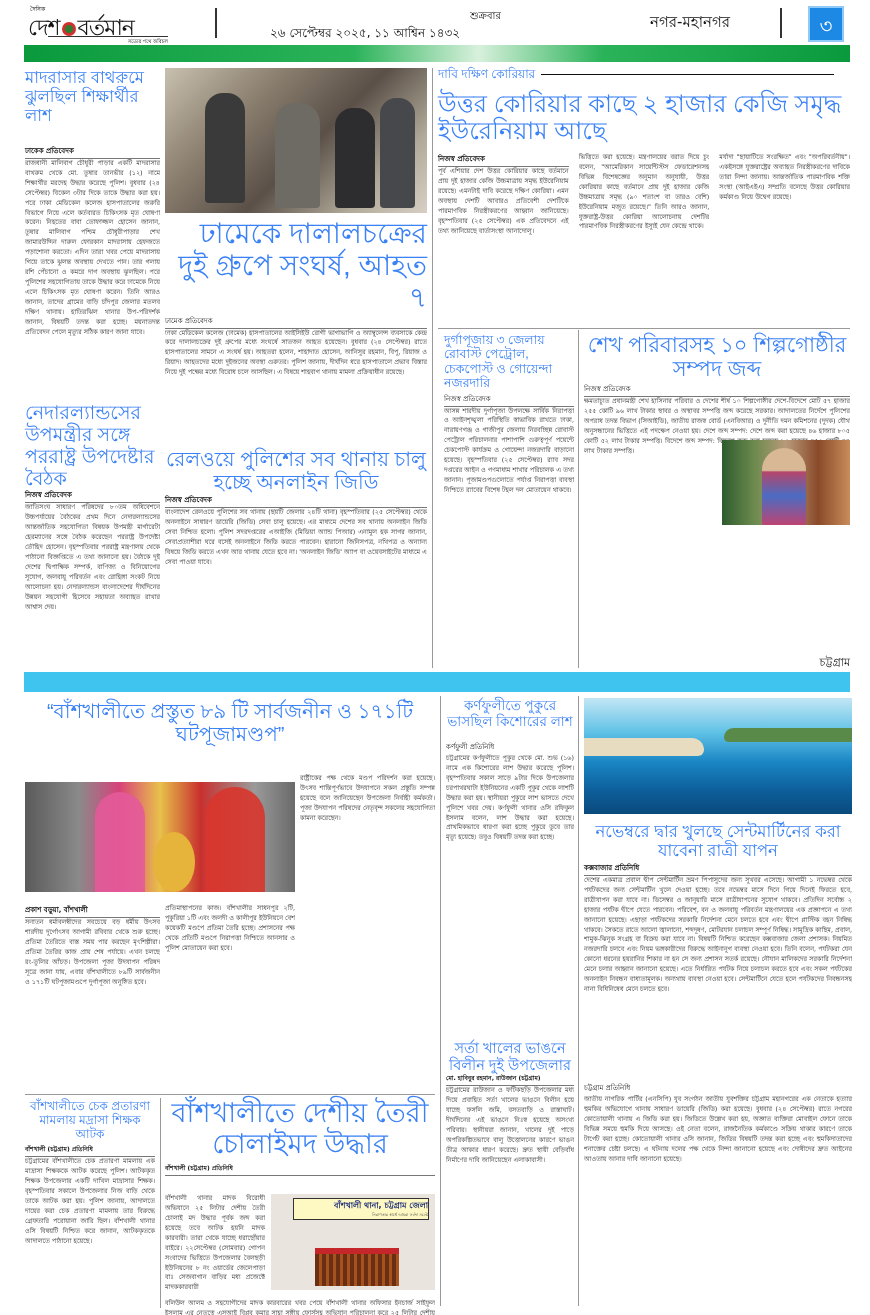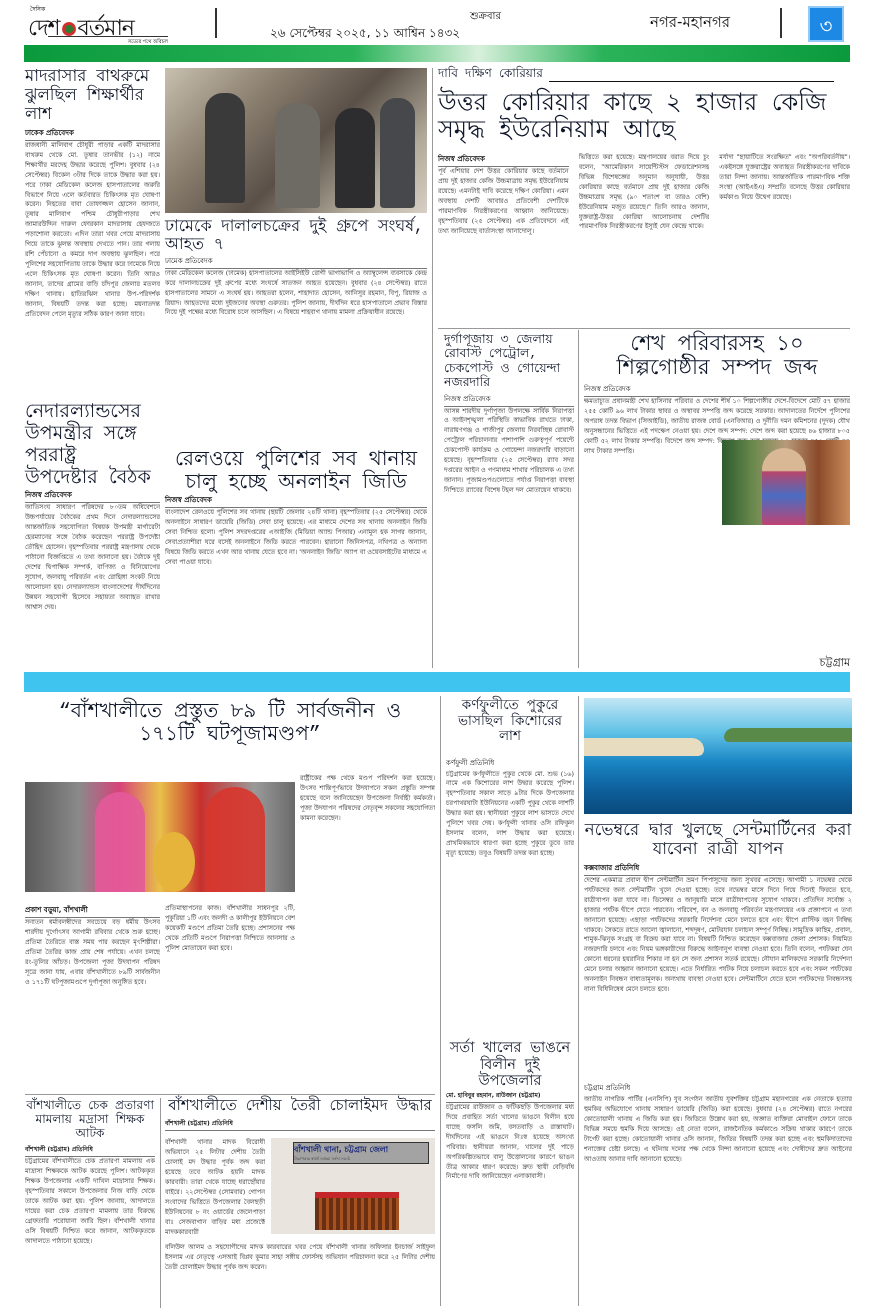--- a/index.html
+++ b/index.html
@@ -10,21 +10,21 @@
 .logo-main{font-size:22px;font-weight:normal;position:absolute;left:0;top:6px;letter-spacing:-1px;font-family:"DejaVu Serif",serif}
 .logo-dot{display:inline-block;width:14px;height:14px;border-radius:50%;background:#d32f2f;vertical-align:middle;margin:0 2px;position:relative}
 .logo-dot::after{content:"";position:absolute;left:3px;top:3px;width:8px;height:8px;border-radius:50%;background:#2e7d32}
 .logo-tag{font-size:5px;position:absolute;left:20px;top:32px;border-top:1px solid #333;width:120px;text-align:right;padding-top:1px}
 .vbar{width:2px;height:30px;border-left:1px solid #333;border-right:1px solid #333}
 .date-full{font-size:12px;top:24px;left:270px}
 .section-name{font-size:15px;top:10px;left:650px}
 .page-num{left:808px;top:6px;width:36px;height:36px;background:#1e88e5;color:#fff;font-size:20px;text-align:center;line-height:36px;border:2px solid #90caf9}
 .greenbar{left:24px;top:45px;width:826px;height:17px;background:linear-gradient(90deg,#0a9a3c 0%,#2bb35a 40%,#d8f0dc 55%,#2bb35a 70%,#0a9a3c 100%)}
 .bluebar{left:24px;top:672px;width:826px;height:20px;background:#3ec4ef}
-.hl{font-family:Liberation Mono, monospace;line-height:1.15;color:#0f172a}
+.hl{font-family:Liberation Sans, sans-serif;line-height:1.15;color:#3b82f6}
 .by{font-size:7px;font-weight:bold;border-bottom:1px solid #777;padding-bottom:1px}
 .body{font-size:6.4px;line-height:1.55;color:#333;text-align:justify}
 .col{position:absolute}
 .photo{position:absolute;overflow:hidden}
 .vrule{position:absolute;width:1px;background:#999}
 .hrule{position:absolute;height:1px;background:#999}
 </style>
 </head>
 <body>
 
@@ -38,53 +38,53 @@
 <div class="abs vbar" style="left:215px;top:8px"></div>
 <div class="abs" style="left:470px;top:8px;font-size:10px">শুক্রবার</div>
 <div class="abs date-full">২৬ সেপ্টেম্বর ২০২৫, ১১ আশ্বিন ১৪৩২</div>
 <div class="abs section-name">নগর-মহানগর</div>
 <div class="abs vbar" style="left:780px;top:8px"></div>
 <div class="abs page-num">৩</div>
 <div class="abs greenbar"></div>
 
 <div class="col" style="left:25px;top:68px;width:135px">
   <div class="hl" style="font-size:16.5px">মাদরাসার বাথরুমে ঝুলছিল শিক্ষার্থীর লাশ</div>
-  <div class="by" style="margin-top:2px">ঢাকেক প্রতিবেদক</div>
+  <div class="by" style="margin-top:20px">ঢাকেক প্রতিবেদক</div>
   <div class="body" style="height:262px;overflow:hidden">রাজধানী মালিবাগ চৌধুরী পাড়ার একটি মাদরাসার বাথরুম থেকে মো. তুষার তানভীর (১২) নামে শিক্ষার্থীর মরদেহ উদ্ধার করেছে পুলিশ। বুধবার (২৪ সেপ্টেম্বর) বিকেল ৩টার দিকে তাকে উদ্ধার করা হয়। পরে ঢাকা মেডিকেল কলেজ হাসপাতালের জরুরি বিভাগে নিয়ে এলে কর্তব্যরত চিকিৎসক মৃত ঘোষণা করেন। নিহতের বাবা তোফাজ্জল হোসেন জানান, তুষার মালিবাগ পশ্চিম চৌধুরীপাড়ার শেখ জামারউদ্দিন দারুল ফোরকান মাদরাসায় হেফজতে পড়াশোনা করতো। এদিন তারা খবর পেয়ে মাদরাসায় গিয়ে তাকে ঝুলন্ত অবস্থায় দেখতে পান। তার গলায় রশি পেঁচানো ও কমরে দাগ অবস্থায় ঝুলছিল। পরে পুলিশের সহযোগিতায় তাকে উদ্ধার করে ঢামেকে নিয়ে এলে চিকিৎসক মৃত ঘোষণা করেন। তিনি আরও জানান, তাদের গ্রামের বাড়ি চাঁদপুর জেলার মতলব দক্ষিণ থানায়। হাতিরঝিল থানার উপ-পরিদর্শক জানান, বিষয়টি তদন্ত করা হচ্ছে। ময়নাতদন্ত প্রতিবেদন পেলে মৃত্যুর সঠিক কারণ জানা যাবে।</div>
 </div>
 
 <div class="photo" style="left:165px;top:68px;width:262px;height:145px;background:linear-gradient(135deg,#c8c0b0 0%,#8a7e6e 30%,#5a5048 55%,#b0a898 80%,#d8d0c4 100%)">
   <div style="position:absolute;left:40px;top:25px;width:40px;height:110px;background:#3b3a3a;border-radius:18px 18px 4px 4px"></div>
   <div style="position:absolute;left:110px;top:35px;width:45px;height:105px;background:#6e6a64;border-radius:20px 20px 4px 4px"></div>
   <div style="position:absolute;left:170px;top:40px;width:40px;height:100px;background:#2d2c2e;border-radius:18px 18px 4px 4px"></div>
   <div style="position:absolute;left:215px;top:30px;width:35px;height:110px;background:#47484b;border-radius:16px 16px 4px 4px"></div>
 </div>
 
 <div class="col" style="left:165px;top:218px;width:262px">
-  <div class="hl" style="font-size:16px;text-align:left">ঢামেকে দালালচক্রের দুই গ্রুপে সংঘর্ষ, আহত ৭</div>
+  <div class="hl" style="font-size:28px;text-align:right">ঢামেকে দালালচক্রের দুই গ্রুপে সংঘর্ষ, আহত ৭</div>
   <div class="by" style="font-weight:normal">ঢামেক প্রতিবেদক</div>
   <div class="body" style="height:148px;overflow:hidden">ঢাকা মেডিকেল কলেজ (ঢামেক) হাসপাতালের আইসিইউ রোগী ভাগাভাগি ও অ্যাম্বুলেন্স ব্যবসাকে কেন্দ্র করে দালালচক্রের দুই গ্রুপের মধ্যে সংঘর্ষে সাতজন আহত হয়েছেন। বুধবার (২৪ সেপ্টেম্বর) রাতে হাসপাতালের সামনে এ সংঘর্ষ হয়। আহতরা হলেন, শাহাদাত হোসেন, আনিসুর রহমান, বিপু, রিয়াজ ও রিয়াদ। আহতদের মধ্যে দুইজনের অবস্থা গুরুতর। পুলিশ জানায়, দীর্ঘদিন ধরে হাসপাতালে প্রভাব বিস্তার নিয়ে দুই পক্ষের মধ্যে বিরোধ চলে আসছিল। এ বিষয়ে শাহবাগ থানায় মামলা প্রক্রিয়াধীন রয়েছে।</div>
 </div>
 
 <div class="col" style="left:25px;top:402px;width:135px">
   <div class="hl" style="font-size:19px">নেদারল্যান্ডসের উপমন্ত্রীর সঙ্গে পররাষ্ট্র উপদেষ্টার বৈঠক</div>
   <div class="by">নিজস্ব প্রতিবেদক</div>
   <div class="body" style="height:170px;overflow:hidden">জাতিসংঘ সাধারণ পরিষদের ৮০তম অধিবেশনে উচ্চপর্যায়ের বৈঠকের প্রথম দিনে নেদারল্যান্ডসের আন্তর্জাতিক সহযোগিতা বিষয়ক উপমন্ত্রী মার্গারেটা হেরম্যানের সঙ্গে বৈঠক করেছেন পররাষ্ট্র উপদেষ্টা তৌহিদ হোসেন। বৃহস্পতিবার পররাষ্ট্র মন্ত্রণালয় থেকে পাঠানো বিজ্ঞপ্তিতে এ তথ্য জানানো হয়। বৈঠকে দুই দেশের দ্বিপাক্ষিক সম্পর্ক, বাণিজ্য ও বিনিয়োগের সুযোগ, জলবায়ু পরিবর্তন এবং রোহিঙ্গা সংকট নিয়ে আলোচনা হয়। নেদারল্যান্ডস বাংলাদেশের দীর্ঘদিনের উন্নয়ন সহযোগী হিসেবে সহায়তা অব্যাহত রাখার আশ্বাস দেয়।</div>
 </div>
 
 <div class="col" style="left:165px;top:448px;width:262px">
   <div class="hl" style="font-size:20px;text-align:center">রেলওয়ে পুলিশের সব থানায় চালু হচ্ছে অনলাইন জিডি</div>
   <div class="by">নিজস্ব প্রতিবেদক</div>
   <div class="body" style="height:98px;overflow:hidden">বাংলাদেশ রেলওয়ে পুলিশের সব থানায় (ছয়টি জেলার ২৪টি থানা) বৃহস্পতিবার (২৫ সেপ্টেম্বর) থেকে অনলাইনে সাধারণ ডায়েরি (জিডি) সেবা চালু হয়েছে। এর মাধ্যমে দেশের সব থানায় অনলাইন জিডি সেবা নিশ্চিত হলো। পুলিশ সদরদপ্তরের এআইজি (মিডিয়া অ্যান্ড পিআর) এনামুল হক সাগর জানান, সেবাপ্রত্যাশীরা ঘরে বসেই অনলাইনে জিডি করতে পারবেন। হারানো জিনিসপত্র, নথিপত্র ও অন্যান্য বিষয়ে জিডি করতে এখন আর থানায় যেতে হবে না। 'অনলাইন জিডি' অ্যাপ বা ওয়েবসাইটের মাধ্যমে এ সেবা পাওয়া যাবে।</div>
 </div>
 
 <div class="vrule" style="left:432px;top:68px;height:600px"></div>
 
 <div class="col" style="left:438px;top:68px;width:412px">
-  <div style="display:flex;align-items:flex-end;gap:6px">
+  <div style="display:flex;align-items:center;gap:6px">
     <span class="hl" style="font-size:12px">দাবি দক্ষিণ কোরিয়ার</span>
     <span style="flex:1;height:1px;background:#111;margin-right:16px"></span>
   </div>
   <div class="hl" style="font-size:24px;margin-top:8px">উত্তর কোরিয়ার কাছে ২ হাজার কেজি সমৃদ্ধ ইউরেনিয়াম আছে</div>
   <div style="display:flex;gap:10px;margin-top:8px">
     <div style="flex:1">
       <div class="by">নিজস্ব প্রতিবেদক</div>
       <div class="body" style="height:100px;overflow:hidden">পূর্ব এশিয়ার দেশ উত্তর কোরিয়ার কাছে বর্তমানে প্রায় দুই হাজার কেজি উচ্চমাত্রায় সমৃদ্ধ ইউরেনিয়াম রয়েছে। এমনটাই দাবি করেছে দক্ষিণ কোরিয়া। এমন অবস্থায় দেশটি আবারও প্রতিবেশী দেশটিকে পারমাণবিক নিরস্ত্রীকরণের আহ্বান জানিয়েছে। বৃহস্পতিবার (২৫ সেপ্টেম্বর) এক প্রতিবেদনে এই তথ্য জানিয়েছে বার্তাসংস্থা আনাদোলু।</div>
     </div>
     <div style="flex:1">
@@ -171,26 +171,26 @@
 <div class="hrule" style="left:25px;top:1094px;width:410px"></div>
 
 <div class="col" style="left:25px;top:1100px;width:130px">
   <div class="hl" style="font-size:12px;text-align:center">বাঁশখালীতে চেক প্রতারণা মামলায় মদ্রাসা শিক্ষক আটক</div>
   <div class="by" style="margin-top:3px;font-size:6px">বাঁশখালী (চট্টগ্রাম) প্রতিনিধি</div>
   <div class="body" style="height:150px;overflow:hidden">চট্টগ্রামের বাঁশখালীতে চেক প্রতারণা মামলায় এক মাদ্রাসা শিক্ষককে আটক করেছে পুলিশ। আটককৃত শিক্ষক উপজেলার একটি দাখিল মাদ্রাসার শিক্ষক। বৃহস্পতিবার সকালে উপজেলার নিজ বাড়ি থেকে তাকে আটক করা হয়। পুলিশ জানায়, আদালতে দায়ের করা চেক প্রতারণা মামলায় তার বিরুদ্ধে গ্রেফতারি পরোয়ানা জারি ছিল। বাঁশখালী থানার ওসি বিষয়টি নিশ্চিত করে জানান, আটককৃতকে আদালতে পাঠানো হয়েছে।</div>
 </div>
 <div class="vrule" style="left:160px;top:1098px;height:210px"></div>
 
 <div class="col" style="left:165px;top:1098px;width:270px">
-  <div class="hl" style="font-size:15px;text-align:center">বাঁশখালীতে দেশীয় তৈরী চোলাইমদ উদ্ধার</div>
+  <div class="hl" style="font-size:27px;text-align:center">বাঁশখালীতে দেশীয় তৈরী চোলাইমদ উদ্ধার</div>
   <div class="by" style="margin-top:3px;font-size:6px">বাঁশখালী (চট্টগ্রাম) প্রতিনিধি</div>
-  <div style="display:flex;gap:6px;margin-top:7px">
+  <div style="display:flex;gap:6px;margin-top:18px">
     <div class="body" style="width:100px;height:105px;overflow:hidden">বাঁশখালী থানার মাদক বিরোধী অভিযানে ২৫ লিটার দেশীয় তৈরী চোলাই মদ উদ্ধার পূর্বক জব্দ করা হয়েছে তবে আটক হয়নি মাদক কারবারী। তারা থেকে যাচ্ছে ধরাছোঁয়ার বাইরে। ২২সেপ্টেম্বর (সোমবার) গোপন সংবাদের ভিত্তিতে উপজেলার বৈলছড়ী ইউনিয়নের ৮ নং ওয়ার্ডের জেলেপাড়া বাঃ সেজবাগান বাড়ির মধ্য প্রজেক্টে মাদককারবারী</div>
     <div class="photo" style="position:relative;width:164px;height:96px;background:#e9e4de">
-      <div style="position:absolute;left:22px;top:4px;width:136px;height:22px;background:#a3a3a3;border:1px solid #333;text-align:left">
+      <div style="position:absolute;left:22px;top:4px;width:136px;height:22px;background:#fef9c3;border:1px solid #333;text-align:right">
         <div style="font-size:8px;font-weight:bold;color:#1b2a78;line-height:13px">বাঁশখালী থানা, চট্টগ্রাম জেলা</div>
         <div style="font-size:4px;color:#333">নিরাপত্তার স্বার্থে আমরা সর্বদা সচেষ্ট</div>
       </div>
       <div style="position:absolute;left:44px;top:54px;width:84px;height:38px;background:repeating-linear-gradient(90deg,#6a2e12 0 4px,#a5521e 4px 7px);border-top:6px solid #c4262a"></div>
     </div>
   </div>
   <div class="body" style="height:36px;overflow:hidden">বলিউল আলম ও সহযোগীদের মাদক কারবারের খবর পেয়ে বাঁশখালী থানার অফিসার ইনচার্জ সাইফুল ইসলাম এর নেতৃত্বে এসআই বিপ্লব কুমার সাহা সঙ্গীয় ফোর্সসহ অভিযান পরিচালনা করে ২৫ লিটার দেশীয় তৈরী চোলাইমদ উদ্ধার পূর্বক জব্দ করেন।</div>
 </div>
 
 </body></html>

